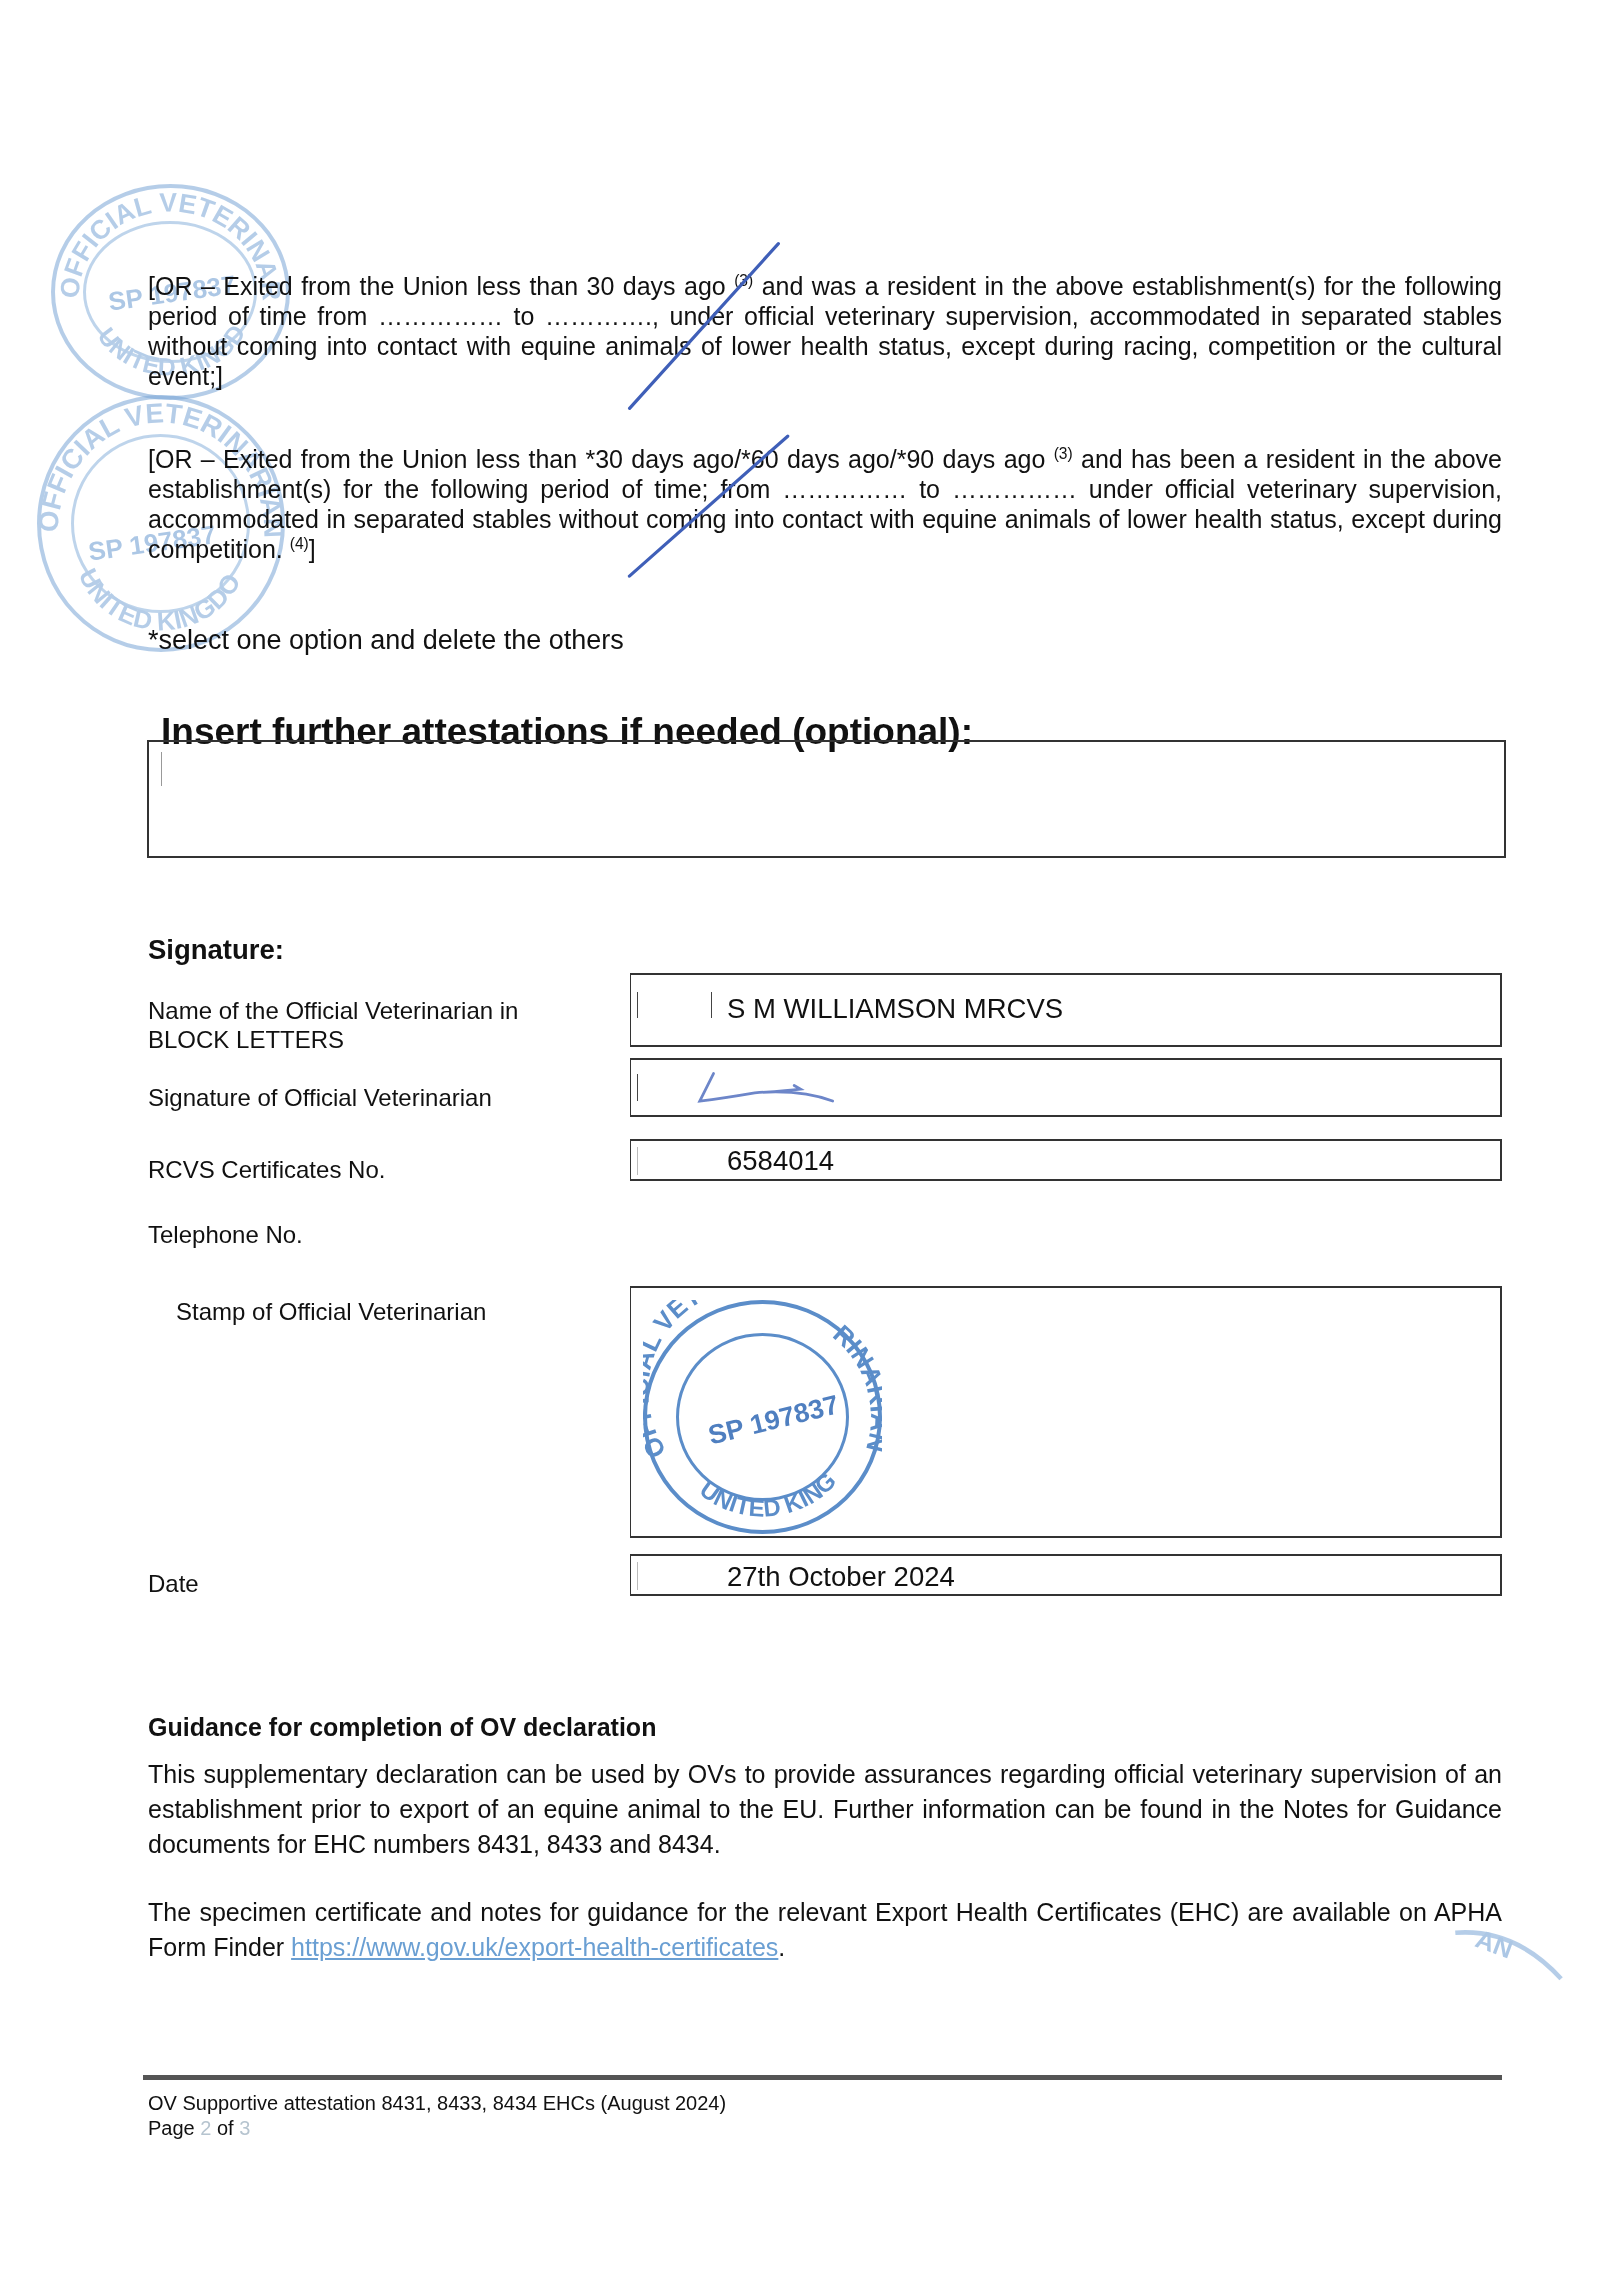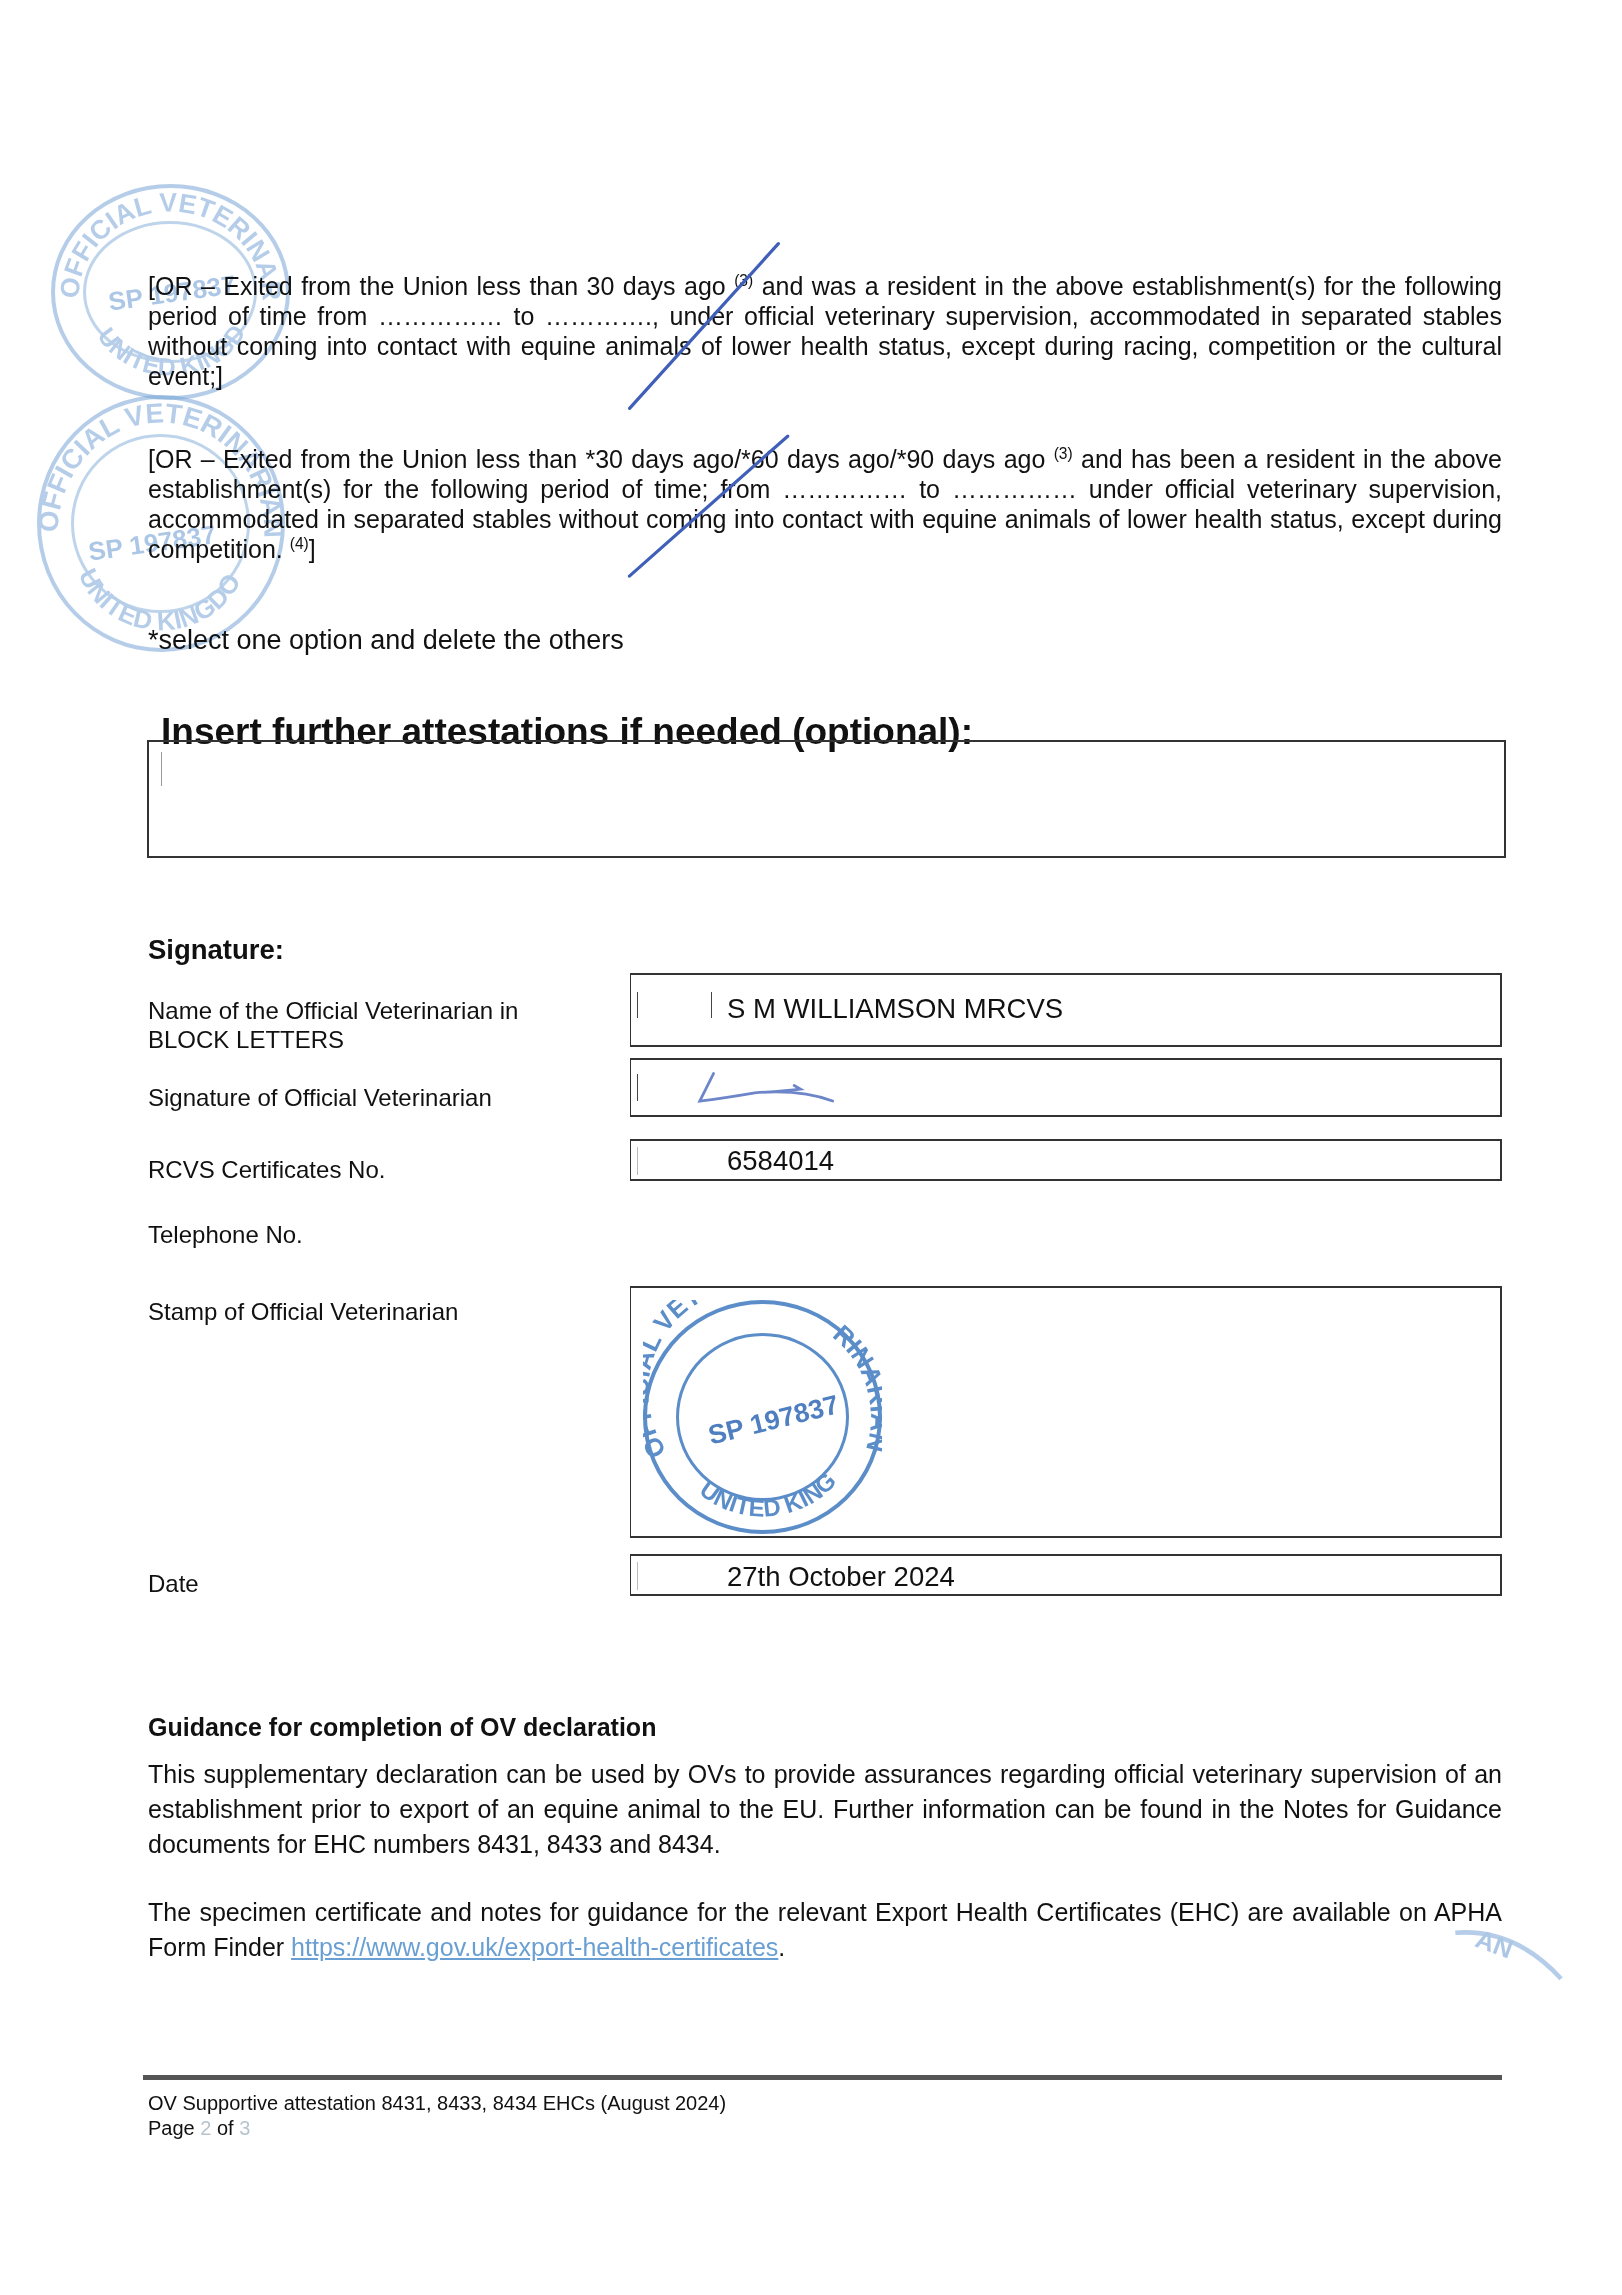--- a/index.html
+++ b/index.html
@@ -101,21 +101,21 @@
   <div class="cursor" style="left:5.5px; top:6.4px; height:27.5px; background:#bbb;"></div>
   <div class="field-value" style="top:3.7px;">6584014</div>
 </div>
 
 <div class="field-label" style="top:1220px;">Telephone No.</div>
 <div class="field-box" style="top:1253px; height:32px;margin-top:40px;">
   <div class="cursor" style="left:5.5px; top:6.4px; height:28.5px; background:#bbb;"></div>
   <div class="field-value" style="top:5.5px;">01638 782000</div>
 </div>
 
-<div class="field-label" style="top:1297px;">Stamp of Official Veterinarian</div>
+<div class="field-label" style="top:1297px;margin-left:28px;">Stamp of Official Veterinarian</div>
 <div class="field-box" style="top:1286px; height:252px;">
   <div class="abs" style="left:11.5px; top:11.5px; width:239px; height:234px;">
     <div class="stamp" style="left:0; top:0; width:239px; height:234px;"></div>
     <div class="stamp-inner" style="left:33px; top:33px; width:173px; height:168px;"></div>
     <svg class="abs" style="left:0;top:0" width="239" height="234" viewBox="0 0 520 510">
       <defs>
         <path id="arcTop3" d="M52,330 A212,218 0 0 1 400,70"></path>
         <path id="arcRight3" d="M410,80 A212,218 0 0 1 470,360"></path>
         <path id="arcBot3" d="M120,420 A200,180 0 0 0 420,400"></path>
       </defs>

